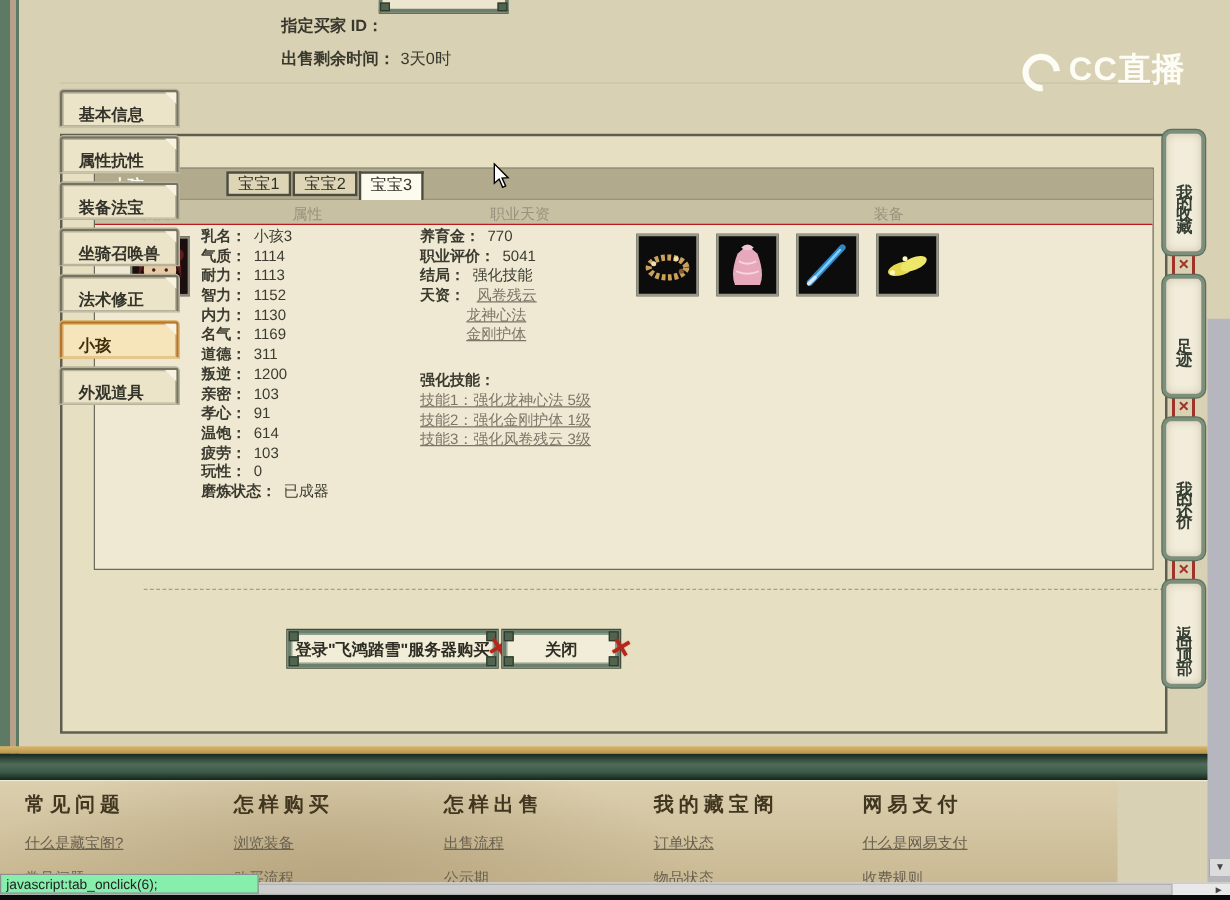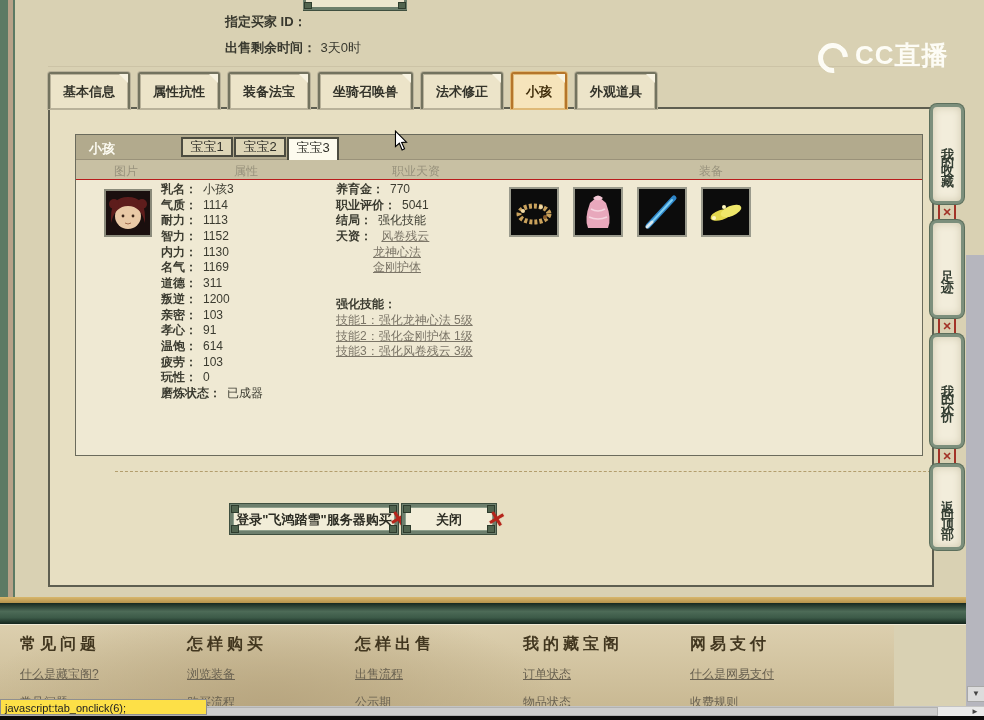--- a/index.html
+++ b/index.html
@@ -19,21 +19,21 @@
   .btn-partial .stud{position:absolute;bottom:-2px;width:6px;height:5px;background:#51644f;border:1px solid #2e3c2d;}
 
   
   .cclogo{left:818px;top:33px;width:162px;height:40px;display:flex;align-items:flex-end;gap:7px;
     color:rgba(255,255,250,.93);}
   .cclogo .ring{width:30px;height:30px;border:5px solid rgba(255,255,250,.93);border-radius:50%;
     border-right-color:transparent;transform:rotate(40deg);box-sizing:border-box;}
   .cclogo .txt{font-size:26px;font-weight:bold;letter-spacing:1px;}
 
   
-  .tabs{left:48px;top:72px;height:37px;display:flex;gap:8px;z-index:5;}
+  .tabs{left:48px;top:72px;height:37px;display:flex;gap:8px;z-index:5;flex-direction:column;}
   .tab{position:relative;box-sizing:border-box;background:#ece4c9;color:#33332a;
     border:2px solid #73735f;box-shadow:0 0 0 1px #b9b29a, inset 0 0 0 1px #b9b29a;
     border-bottom:none;border-radius:3px 3px 0 0;padding:9px 13px 0;font-size:13px;font-weight:bold;cursor:pointer;}
   .tab .fold{position:absolute;top:0;right:0;width:0;height:0;
     border-left:9px solid transparent;border-top:9px solid #f8f3e1;}
   .tab.active{background:#f6e4bb;border-color:#b5752a;box-shadow:0 0 0 1px #dfb977, inset 0 0 0 1px #dfb977;
     color:#3f2c0a;z-index:6;}
 
   
   .panel{left:48px;top:107px;width:882px;height:476px;background:#e7dfc2;
@@ -115,21 +115,21 @@
   .qr .px{position:relative;width:100%;height:100%;
     background-image:repeating-linear-gradient(0deg,#000 0 2px,transparent 2px 5px),
                      repeating-linear-gradient(90deg,#000 0 2px,#fff 2px 5px);}
   .qr .blob{position:absolute;left:50%;top:50%;width:15px;height:15px;margin:-8px 0 0 -8px;
     background:#f59a23;border:2px solid #fff;border-radius:50%;}
 
   
   .hscroll{left:0;top:706px;width:984px;height:10px;background:#e9e9e9;border-top:1px solid #c4c4c4;}
   .hthumb{position:absolute;left:0;top:0;width:938px;height:9px;background:#cdcdcd;border:1px solid #b2b2b2;box-sizing:border-box;}
   .harrow{position:absolute;left:966px;top:0;width:18px;height:9px;font-size:8px;color:#444;text-align:center;line-height:9px;}
-  .status{left:0;top:699px;width:207px;height:16px;background:#fde047;border:1px solid #8f8f8f;
+  .status{left:0;top:699px;width:207px;height:16px;background:#86efac;border:1px solid #8f8f8f;
     font-size:11px;color:#222;line-height:16px;padding-left:4px;z-index:9;box-sizing:border-box;}
   .bottom-bar{left:0;top:716px;width:984px;height:4px;background:#0b0b0b;}
 
   .cursor{left:394px;top:130px;z-index:20;}
   .divider-faint{left:48px;top:66px;width:886px;border-top:1px solid #ccc3a6;}
 </style>
 </head>
 <body>
 
 <div class="page">

